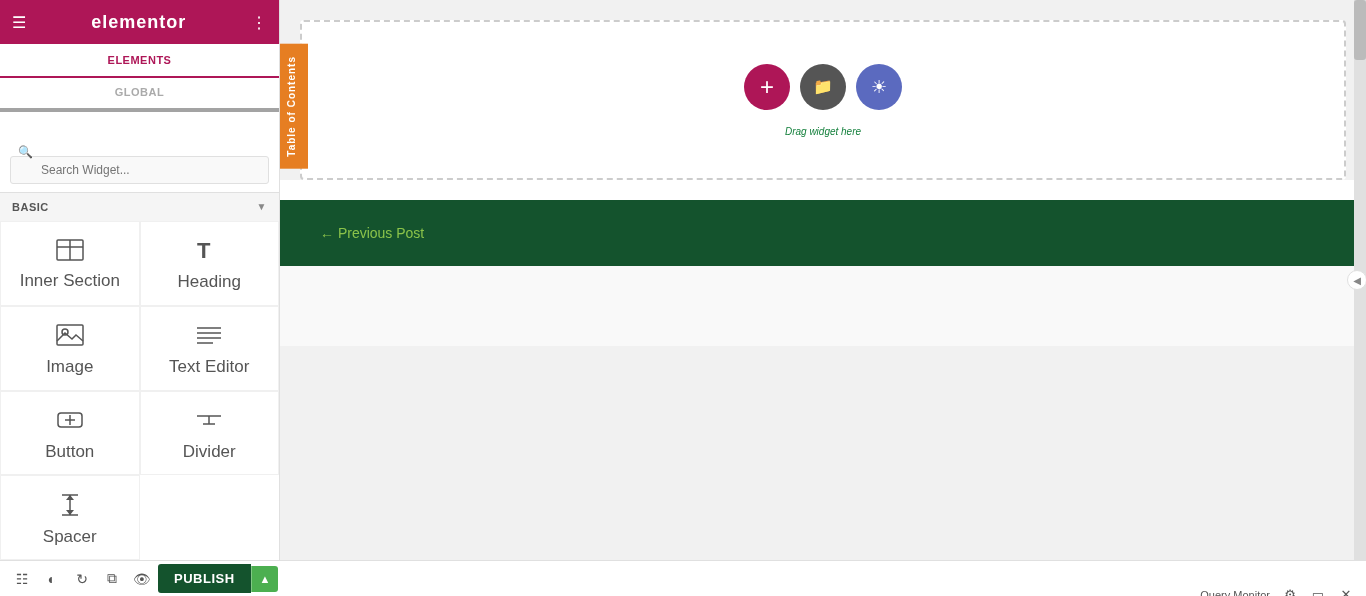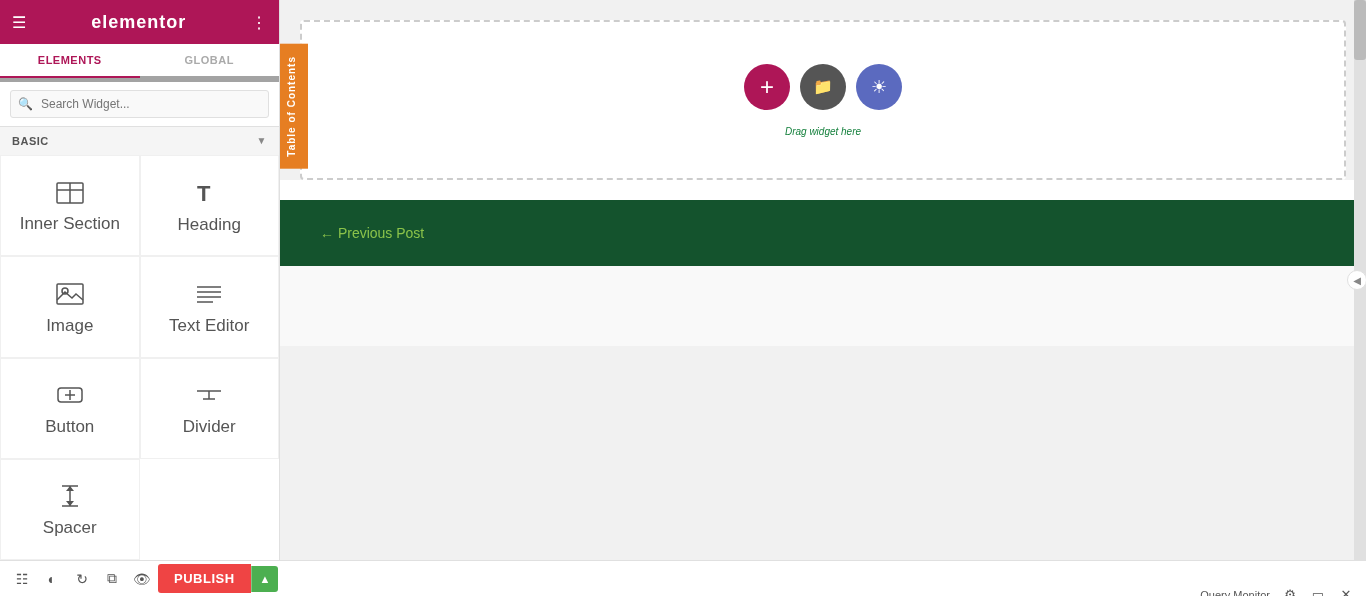--- a/index.html
+++ b/index.html
@@ -41,22 +41,23 @@
     }
 
     .hamburger-icon, .grid-icon {
       color: #fff;
       font-size: 16px;
       cursor: pointer;
     }
 
     .sidebar-tabs {
       display: flex;
-      border-bottom: 6px solid #a3a3a3;
+      border-bottom: 4px solid #a3a3a3;
       flex-shrink: 0;
+      flex-direction: column;
     }
 
     .tab-item {
       flex: 1;
       text-align: center;
       padding: 10px 0;
       font-size: 11px;
       font-weight: bold;
       color: #aaa;
       cursor: pointer;
@@ -78,20 +79,21 @@
 
     .search-input {
       width: 100%;
       padding: 6px 10px 6px 30px;
       border: 1px solid #e0e0e0;
       border-radius: 3px;
       font-size: 12px;
       color: #888;
       background: #f9f9f9;
       outline: none;
+      margin-top: 36px;
     }
 
     .search-wrapper {
       position: relative;
     }
 
     .search-icon-inner {
       position: absolute;
       left: 8px;
       top: 50%;
@@ -299,21 +301,21 @@
       font-size: 14px;
       border-radius: 3px;
     }
 
     .publish-btn-container {
       display: flex;
       align-items: center;
     }
 
     .publish-btn {
-      background: #ef4444;
+      background: #14532d;
       color: #fff;
       border: none;
       padding: 7px 16px;
       font-size: 13px;
       font-weight: bold;
       cursor: pointer;
       border-radius: 3px 0 0 3px;
       letter-spacing: 0.5px;
     }
 

